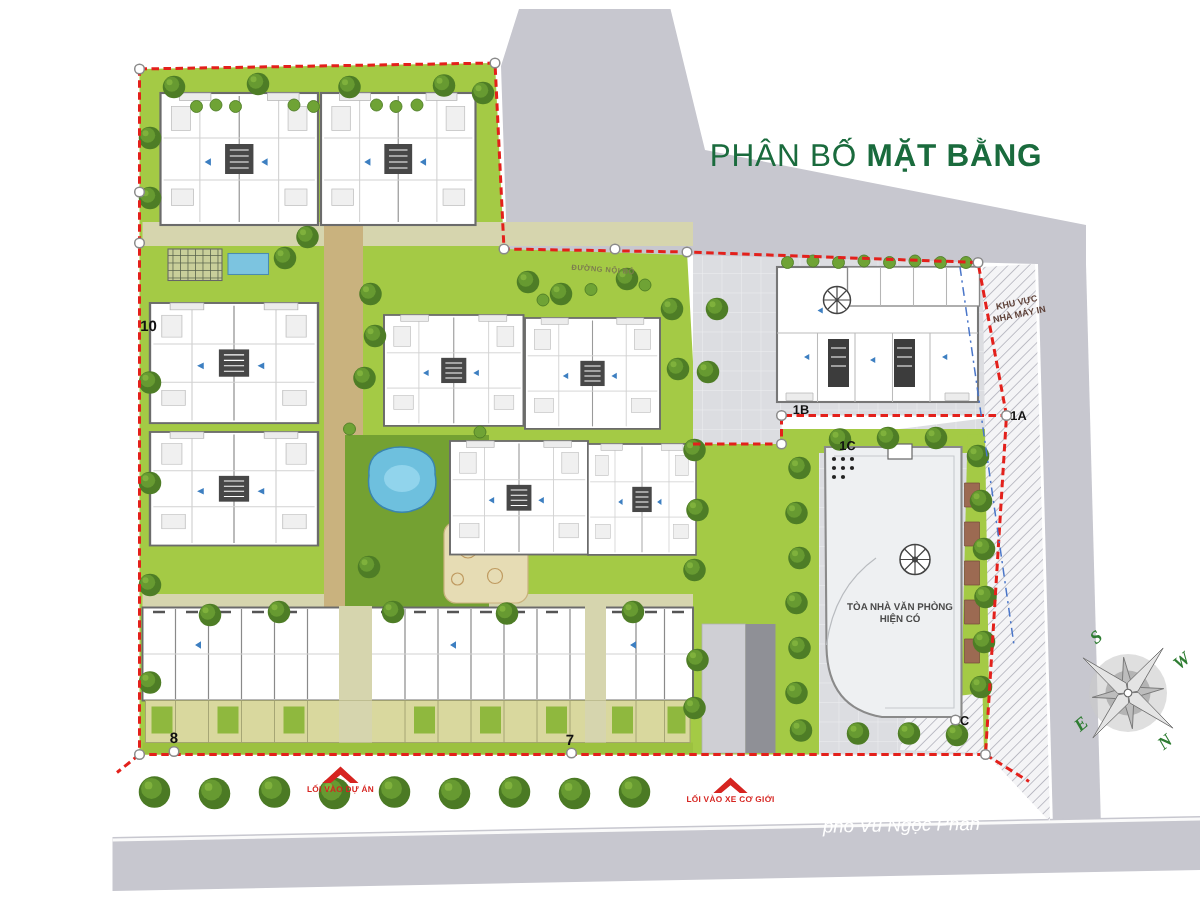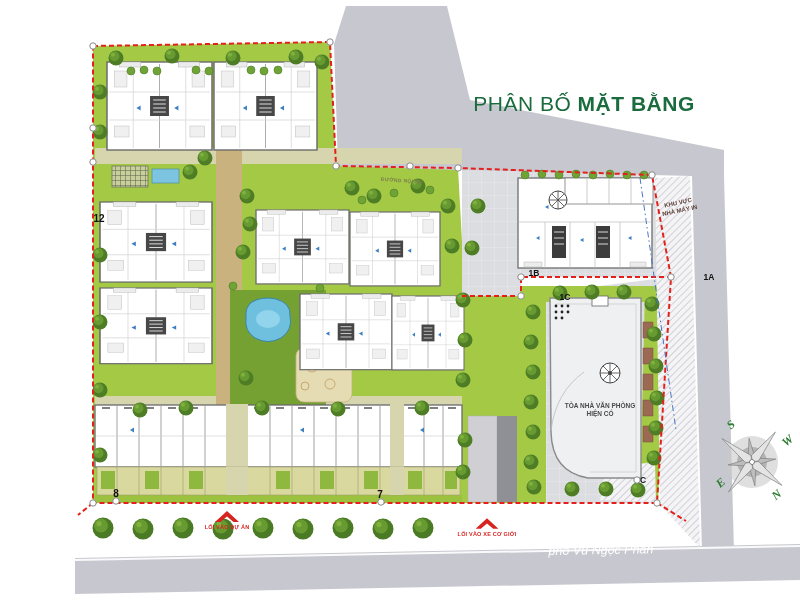--- a/index.html
+++ b/index.html
@@ -314,26 +314,26 @@
   </g>
 </svg>
 
 <div class="lbl title" style="left:584px;top:84px;margin-top:20px;"><span>PHÂN BỐ </span><span class="b">MẶT BẰNG</span></div>
 
 <div class="lbl street" style="left:601px;top:551px;transform:translate(-50%,-50%) rotate(-1deg);">phố Vũ Ngọc Phan</div>
 
 <div class="lbl ent" style="left:227px;top:527px;">LỐI VÀO DỰ ÁN</div>
 <div class="lbl ent" style="left:487px;top:534px;">LỐI VÀO XE CƠ GIỚI</div>
 
-<div class="lbl plot" style="left:99px;top:218px;">12</div>
+<div class="lbl plot" style="left:99px;top:218px;">10</div>
 <div class="lbl plot" style="left:116px;top:493px;">8</div>
 <div class="lbl plot" style="left:380px;top:494px;">7</div>
 <div class="lbl plot-sm" style="left:534px;top:274px;">1B</div>
 <div class="lbl plot-sm" style="left:528px;top:298px;margin-left:37px;">1C</div>
-<div class="lbl plot-sm" style="left:709px;top:278px;">1A</div>
+<div class="lbl plot-sm" style="left:679px;top:278px;">1A</div>
 <div class="lbl plot-sm" style="left:643px;top:481px;">C</div>
 
 <div class="lbl office-lbl" style="left:600px;top:410px;">
   <div>TÒA NHÀ VĂN PHÒNG</div>
   <div>HIỆN CÓ</div>
 </div>
 
 <div class="lbl area-lbl" style="left:679px;top:207px;transform:translate(-50%,-50%) rotate(-12deg);">
   <div>KHU VỰC</div>
   <div>NHÀ MÁY IN</div>

